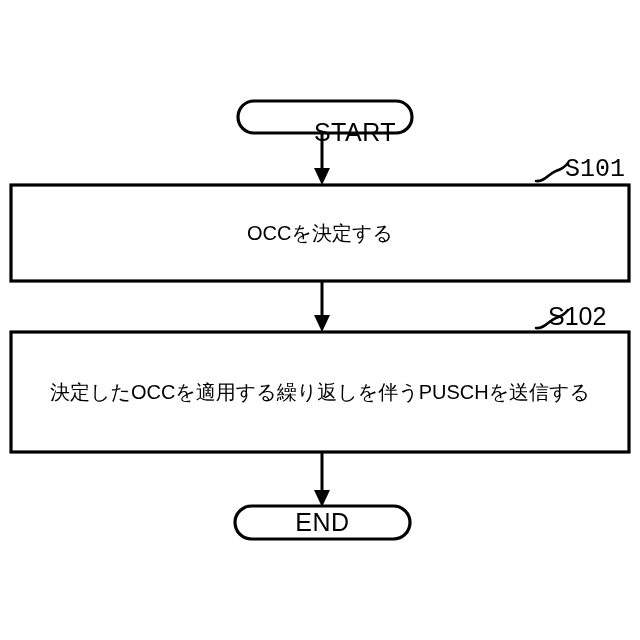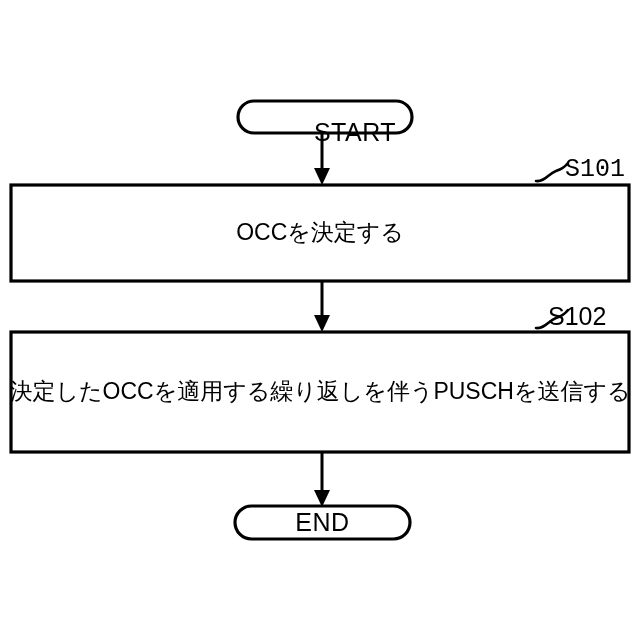--- a/index.html
+++ b/index.html
@@ -33,21 +33,21 @@
     color: #000000;
     white-space: pre;
     line-height: 1.30;
     pointer-events: none;
   }
   .terminal-label {
     font-size: 25px;
     letter-spacing: 0.5px;
   }
   .process-label {
-    font-size: 23px;
+    font-size: 20px;
     letter-spacing: 0px;
   }
   .step-label {
     position: absolute;
     font-size: 25px;
     color: #000000;
     white-space: pre;
   }
 </style>
 </head>

